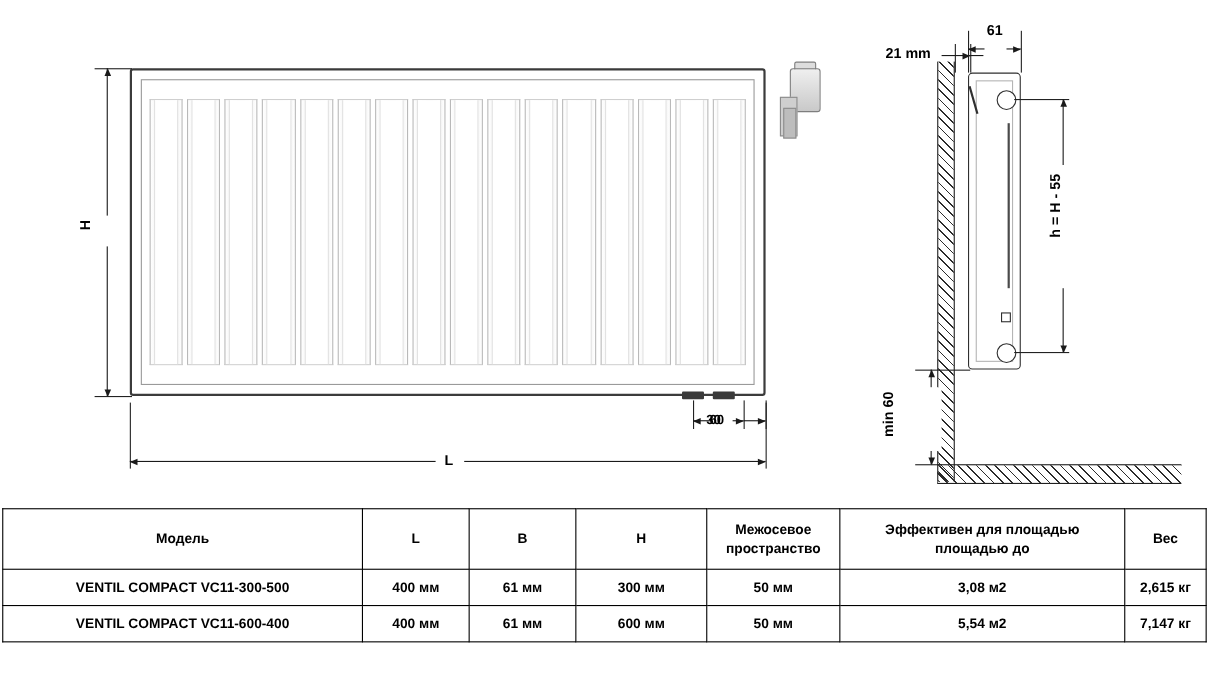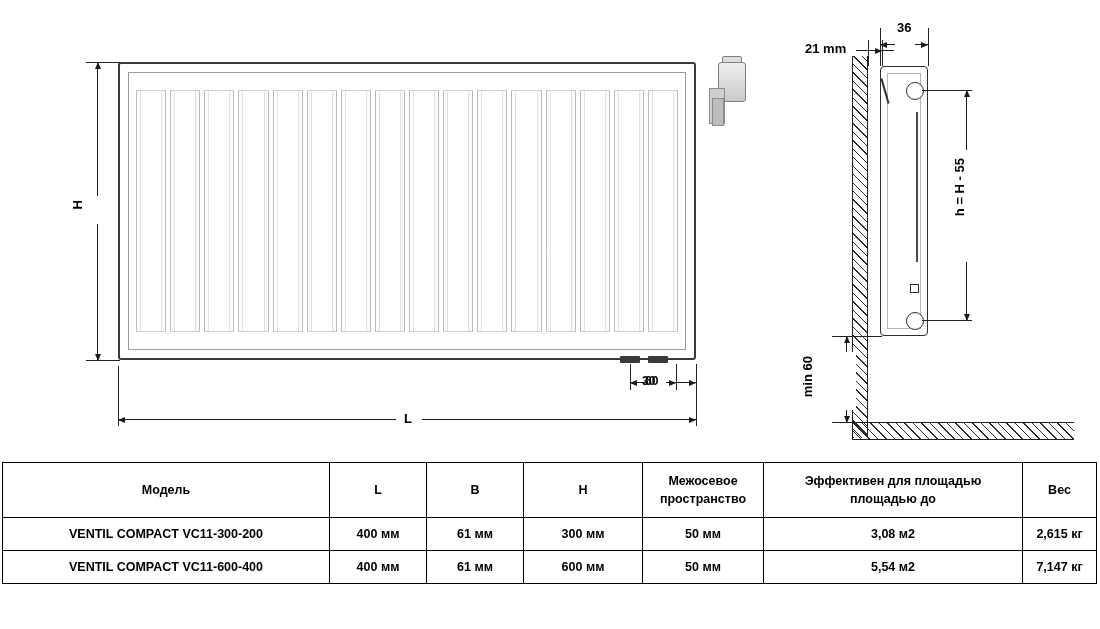--- a/index.html
+++ b/index.html
@@ -145,21 +145,21 @@
   <div class="dimline hline" style="left:856px;top:50px;width:38px;"></div>
   <div class="arr arr-r" style="left:875px;top:47.5px;"></div>
   <div class="lbl" style="left:805px;top:41px;">21 mm</div>
 
   <div class="ext vline" style="left:880px;top:28px;height:38px;"></div>
   <div class="ext vline" style="left:928px;top:28px;height:38px;"></div>
   <div class="dimline hline" style="left:880px;top:44px;width:48px;"></div>
   <div class="arr arr-l" style="left:880px;top:41.5px;"></div>
   <div class="arr arr-r" style="left:921px;top:41.5px;"></div>
   <div style="position:absolute;left:895px;top:34px;width:20px;height:20px;background:#fff;"></div>
-  <div class="lbl" style="left:897px;top:20px;">36</div>
+  <div class="lbl" style="left:897px;top:20px;">61</div>
 
   <div class="ext hline" style="left:922px;top:90px;width:50px;"></div>
   <div class="ext hline" style="left:922px;top:320px;width:50px;"></div>
   <div class="dimline vline" style="left:966px;top:90px;height:230px;"></div>
   <div class="arr arr-u" style="left:963.5px;top:90px;"></div>
   <div class="arr arr-d" style="left:963.5px;top:314px;"></div>
   <div style="position:absolute;left:957px;top:150px;width:20px;height:112px;background:#fff;"></div>
   <div class="lbl vert" style="left:952px;top:158px;">h = H - 55</div>
 
   <div class="ext hline" style="left:832px;top:336px;width:50px;"></div>
@@ -187,21 +187,21 @@
           <div class="hdr-two">
             <div>Эффективен для площадью</div>
             <div>площадью до</div>
           </div>
         </th>
         <th>Вес</th>
       </tr>
     </thead>
     <tbody>
       <tr>
-        <td class="model">VENTIL COMPACT VC11-300-200</td>
+        <td class="model">VENTIL COMPACT VC11-300-500</td>
         <td>400 мм</td>
         <td>61 мм</td>
         <td>300 мм</td>
         <td>50 мм</td>
         <td>3,08 м2</td>
         <td>2,615 кг</td>
       </tr>
       <tr>
         <td class="model">VENTIL COMPACT VC11-600-400</td>
         <td>400 мм</td>

